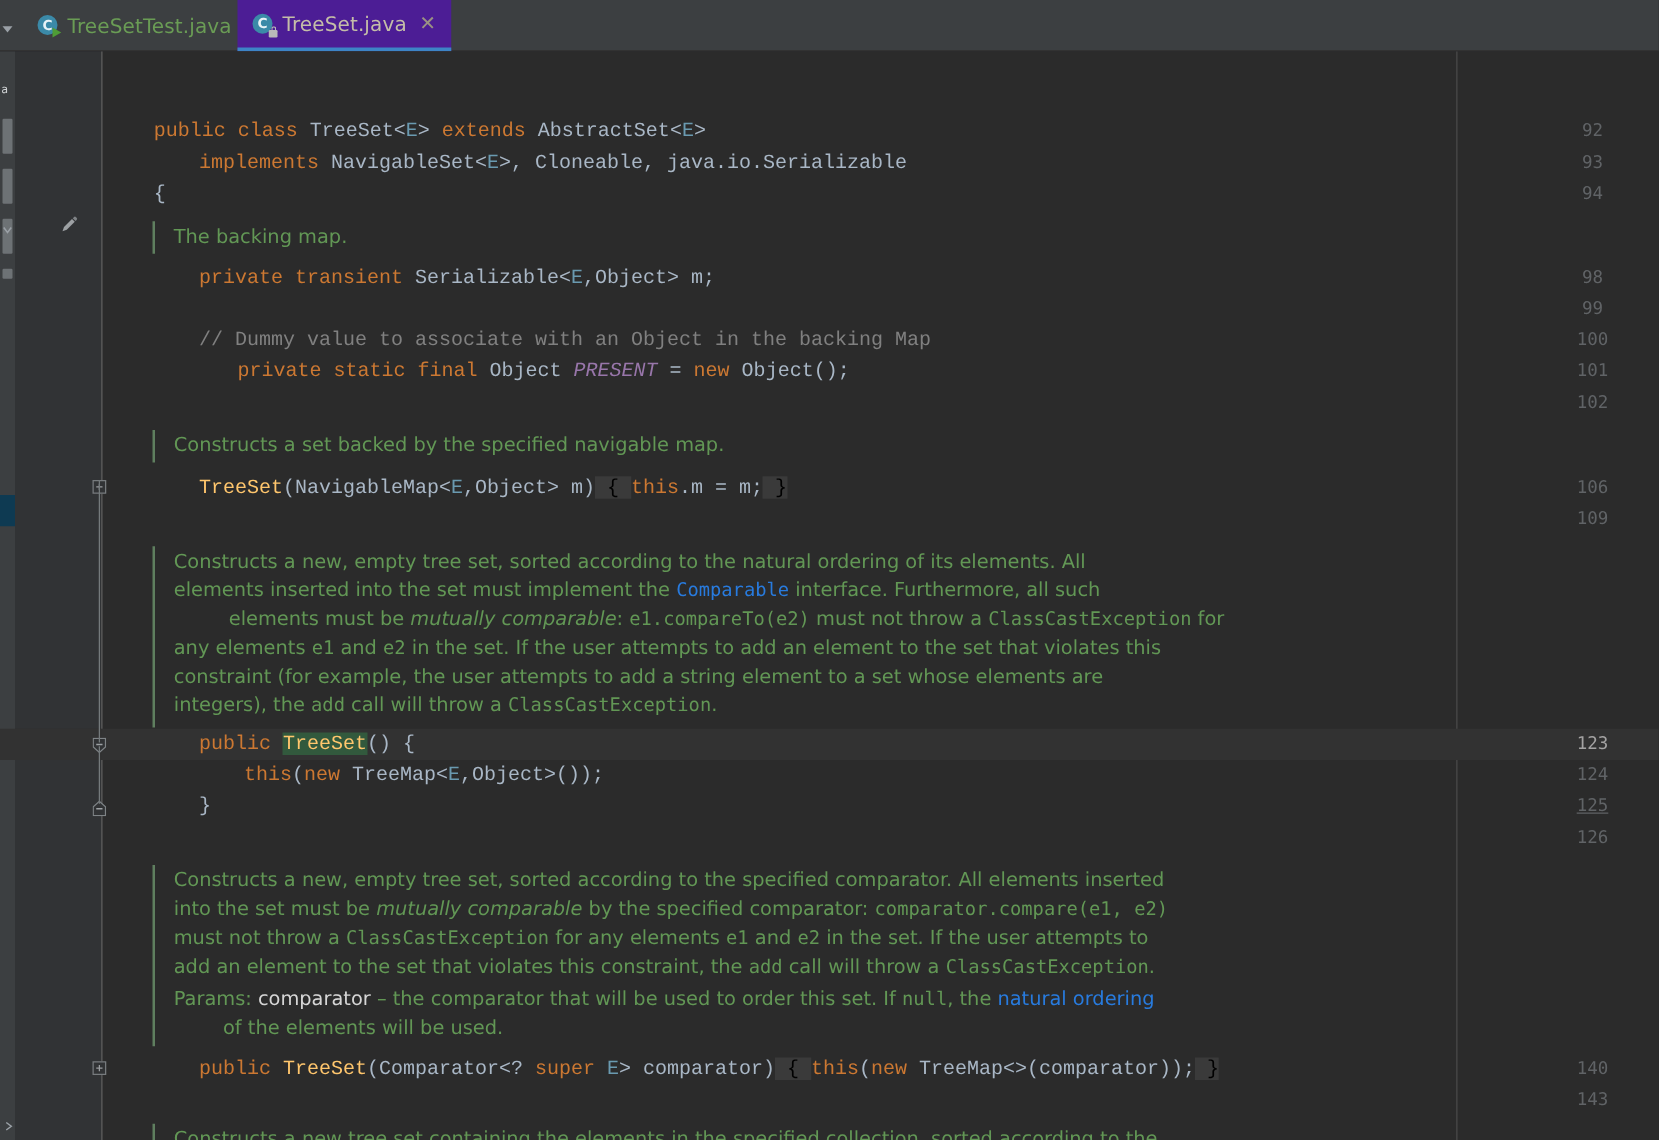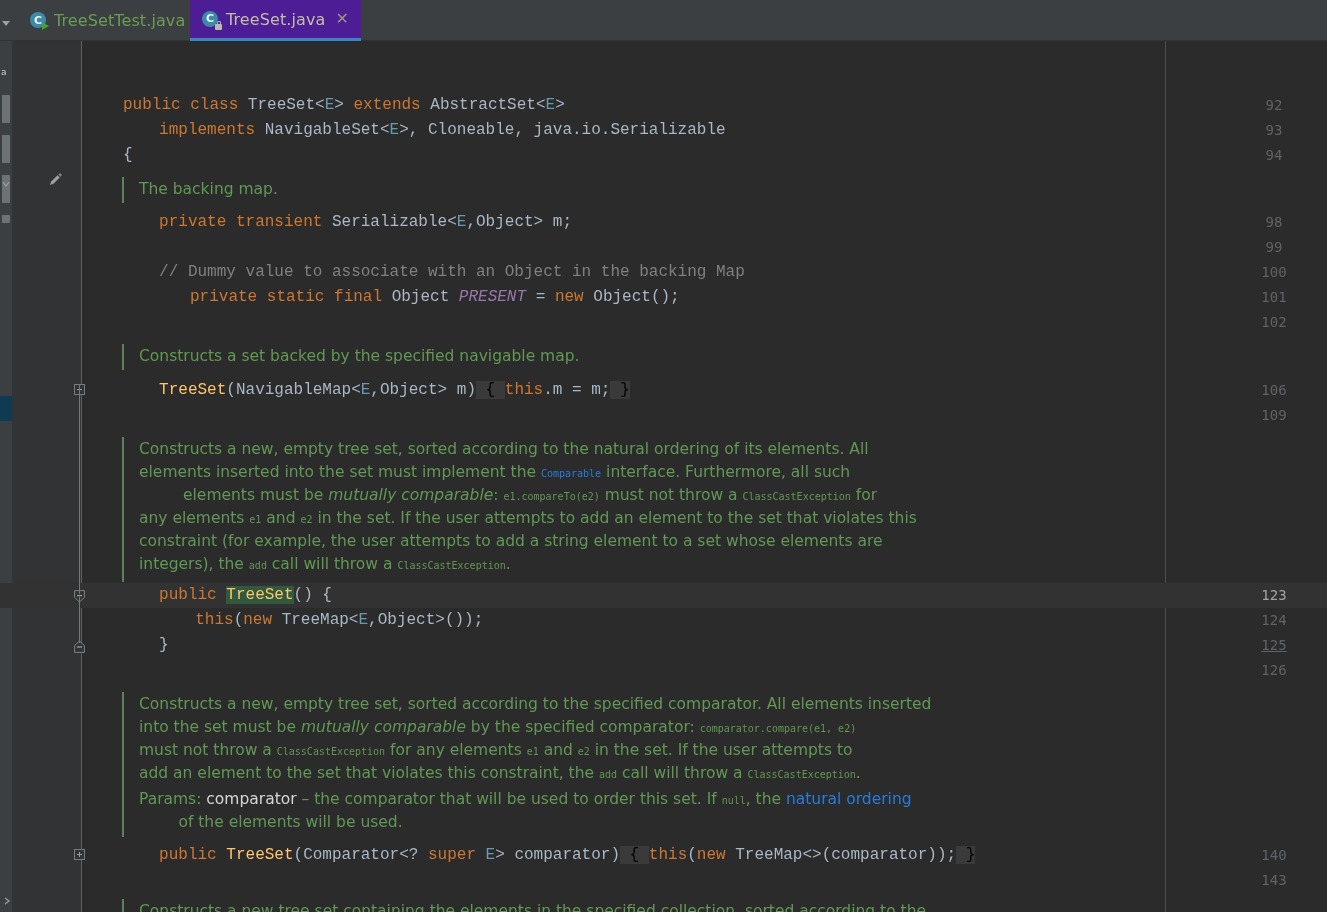--- a/index.html
+++ b/index.html
@@ -147,21 +147,21 @@
   .docblock{
     position:absolute;
     color:#629755;
     font-family:"DejaVu Sans",sans-serif;
     font-size:15.5px;
     line-height:23px;
     white-space:normal;
   }
   .docline{position:absolute;left:0;white-space:pre;}
   .docblock code,.mono{
-    font-family:"DejaVu Sans Mono",monospace;font-size:10px;color:#629755;
+    font-family:"DejaVu Sans Mono",monospace;font-size:15px;color:#629755;
   }
   .doclink{color:#287bde;}
   .docitalic{font-style:italic;}
   .doclabel{color:#629755;}
   .docwhite{color:#d6d6d6;}
 </style>
 </head>
 <body>
 
 <div class="root">

